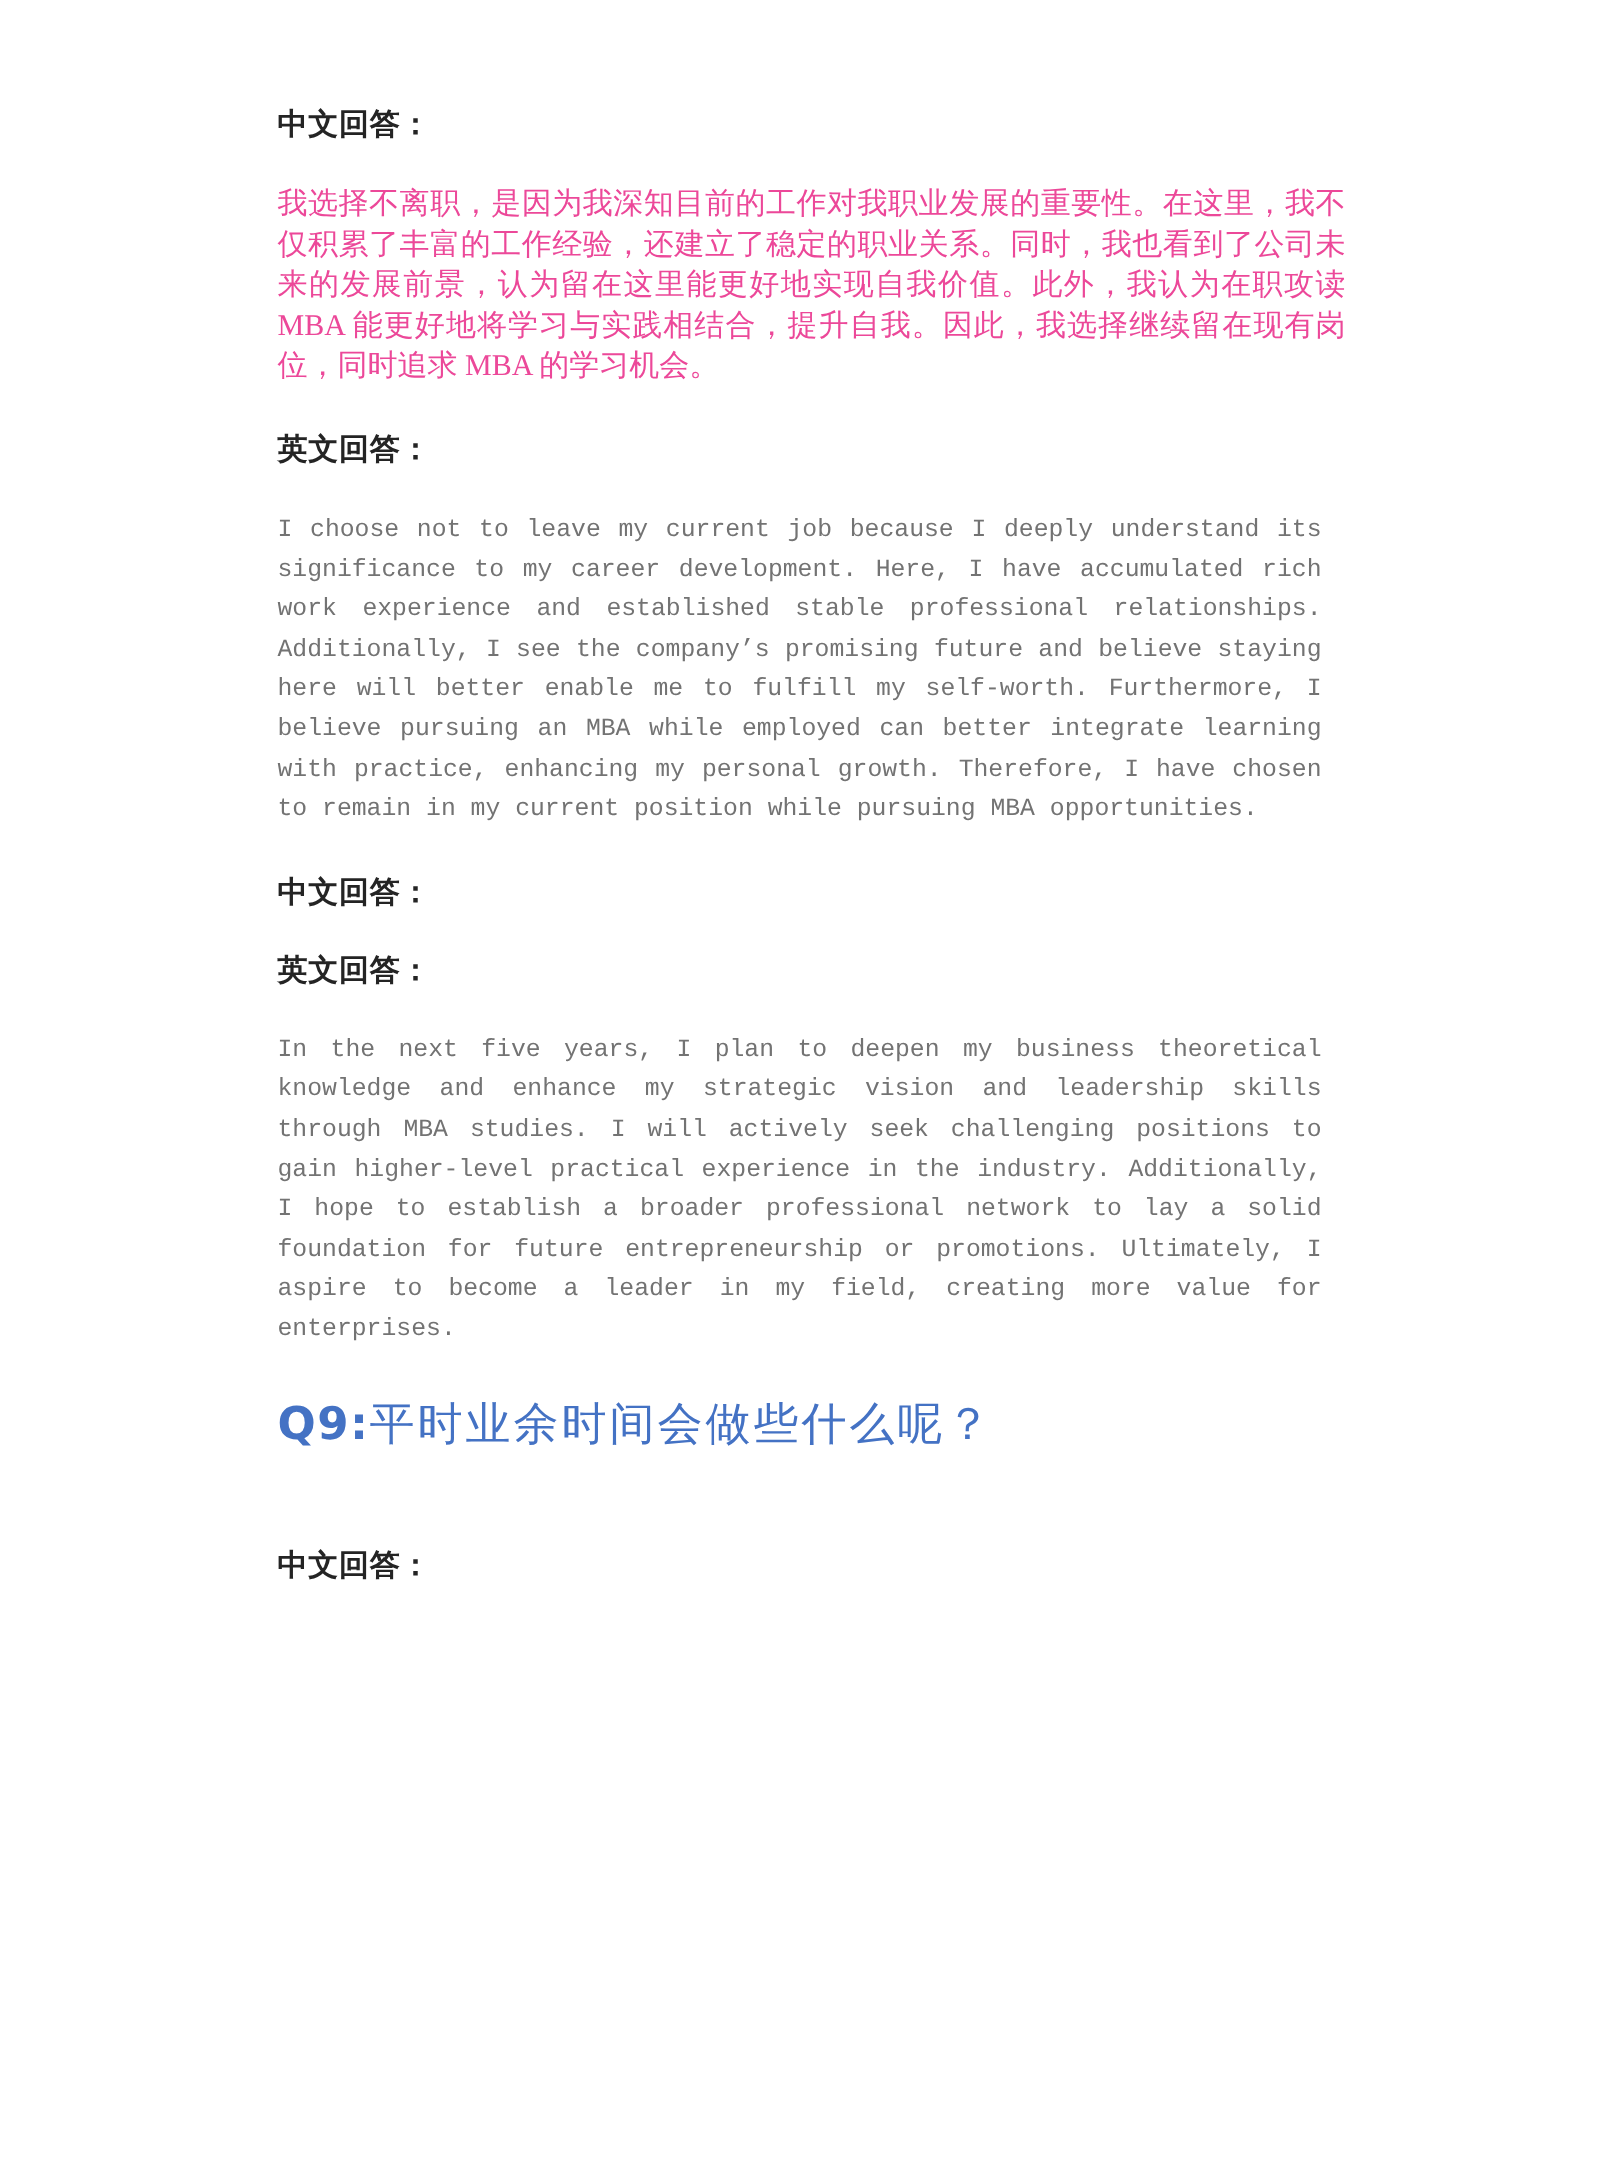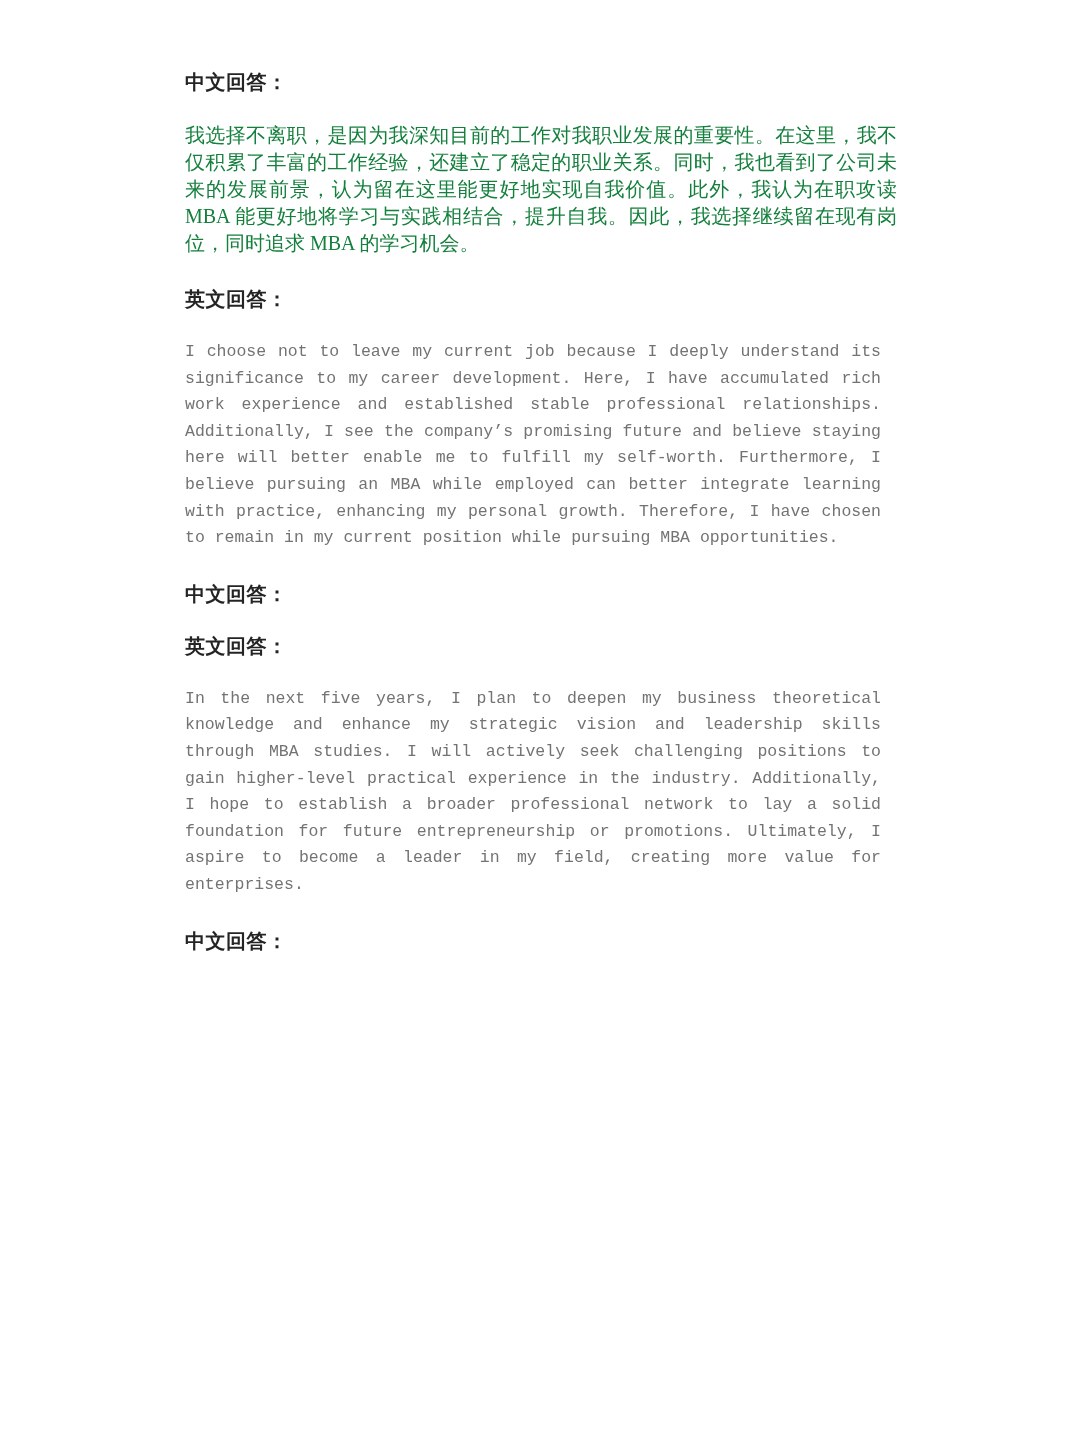--- a/index.html
+++ b/index.html
@@ -11,38 +11,38 @@
   .page {
     position: relative;
     width: 1080px;
     height: 1440px;
     background: #ffffff;
     overflow: hidden;
   }
   .content {
     position: absolute;
     left: 185px;
-    top: 17px;
+    top: 0;
     width: 712px;
-    padding-top: 53px;
+    padding-top: 71px;
     color: #242424;
   }
   .answer-label {
     font-size: 20px;
     line-height: 24px;
     font-weight: 700;
     margin: 0 0 28px 0;
     letter-spacing: 0.5px;
   }
   .para-zh {
     font-size: 20px;
     line-height: 27px;
     text-align: justify;
     margin: 0 0 30px 0;
-    color: #15803d;
+    color: #ec4899;
   }
   .para-en {
     font-family: "Liberation Mono", "DejaVu Sans Mono", monospace;
     font-size: 16.5px;
     line-height: 26.6px;
     text-align: justify;
     margin: 0 16px 30px 0;
     color: #737373;
   }
   .q-heading {
@@ -81,17 +81,18 @@
     <p class="para-en">I choose not to leave my current job because I deeply understand its significance to my career development. Here, I have accumulated rich work experience and established stable professional relationships. Additionally, I see the company’s promising future and believe staying here will better enable me to fulfill my self-worth. Furthermore, I believe pursuing an MBA while employed can better integrate learning with practice, enhancing my personal growth. Therefore, I have chosen to remain in my current position while pursuing MBA opportunities.</p>
 
 
     <p class="answer-label">中文回答：</p>
 
 
     <p class="answer-label">英文回答：</p>
 
     <p class="para-en">In the next five years, I plan to deepen my business theoretical knowledge and enhance my strategic vision and leadership skills through MBA studies. I will actively seek challenging positions to gain higher-level practical experience in the industry. Additionally, I hope to establish a broader professional network to lay a solid foundation for future entrepreneurship or promotions. Ultimately, I aspire to become a leader in my field, creating more value for enterprises.</p>
 
+    <h2 class="q-heading q9"><span class="q-num">Q9:</span><span class="q-title">平时业余时间会做些什么呢？</span></h2>
 
     <p class="answer-label last">中文回答：</p>
 
   </div>
 </div>
 
 </body></html>

